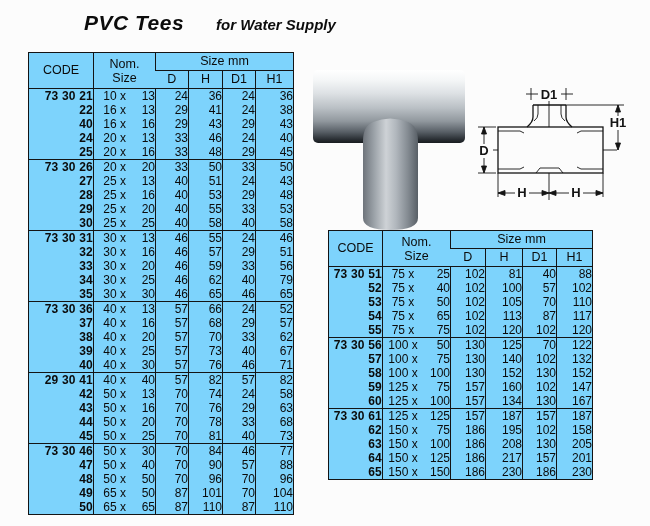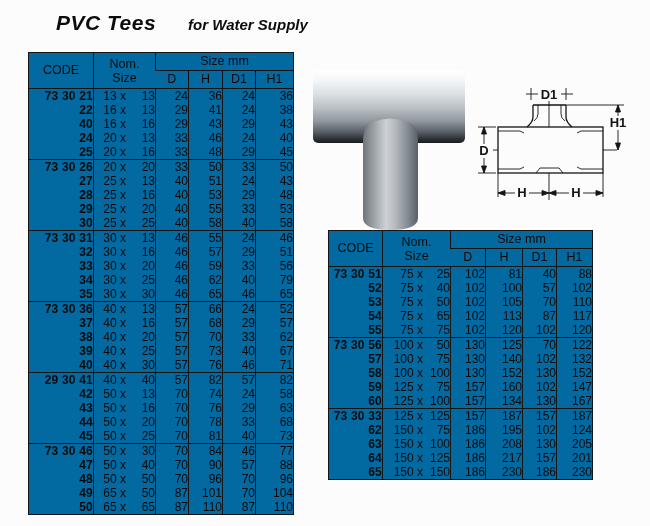--- a/index.html
+++ b/index.html
@@ -2,45 +2,45 @@
 <html><head>
 <meta charset="utf-8">
 <style>
   html,body{margin:0;padding:0;}
   .page{
     position:relative;width:650px;height:526px;background:#fcfcfc;
     font-family:"Liberation Sans","DejaVu Sans",sans-serif;color:#0c0c0c;
     overflow:hidden;
   }
   
-  .title-row{position:absolute;left:56px;top:11px;display:flex;align-items:baseline;gap:26px;white-space:nowrap;}
+  .title-row{position:absolute;left:84px;top:11px;display:flex;align-items:baseline;gap:26px;white-space:nowrap;}
   .title-main{font-size:21px;font-weight:bold;font-style:italic;letter-spacing:.5px;}
   .title-sub{font-size:15px;font-weight:bold;font-style:italic;margin-left:6px;}
   
   table.spec{
     position:absolute;border-collapse:collapse;table-layout:fixed;
-    font-size:12px;line-height:13px;color:#0b0b0b;background:#0369a1;
+    font-size:12px;line-height:13px;color:#0b0b0b;background:#7dd3fc;
     border:1.6px solid #141414;
   }
   table.spec th,table.spec td{border-left:1.3px solid #141414;padding:0;overflow:hidden;white-space:nowrap;}
   table.spec th:first-child,table.spec td:first-child{border-left:none;}
   table.spec thead th{font-weight:normal;font-size:12.5px;text-align:center;vertical-align:middle;}
   table.spec thead tr.h1 th{height:17px;}
   table.spec thead tr.h2 th{height:17px;border-top:1.3px solid #141414;}
   table.spec tbody td{height:14px;line-height:14px;}
   table.spec tbody tr.gs td{border-top:1.4px solid #141414;}
   td.code{text-align:right;padding-right:7px;font-weight:bold;letter-spacing:.2px;}
   td.num{text-align:right;padding-right:8px;}
   td.nom{padding:0 9px 0 7px;}
   td.nom .s1{float:left;text-align:right;}
   td.nom .s2{float:right;}
   #left-table{left:28px;top:52px;width:265px;}
   #right-table{left:328px;top:230px;width:264px;}
   #left-table td.nom .s1{width:32px;}
-  #right-table td.nom .s1{width:40px;}
+  #right-table td.nom .s1{width:40px;text-align:center;}
   .nomhead div{line-height:14px;}
   
   .photo{position:absolute;left:303px;top:42px;width:168px;height:192px;}
   .diagram{position:absolute;left:476px;top:64px;width:174px;height:154px;}
   svg{display:block;}
 </style>
 </head>
 <body>
 
 <div class="page">
@@ -161,21 +161,21 @@
         <th>D</th>
         <th>H</th>
         <th>D1</th>
         <th>H1</th>
       </tr>
     </thead>
     <tbody>
         <tr class="gs">
           <td class="code">73 30 21</td>
           <td class="nom">
-            <span class="s1">13 x</span>
+            <span class="s1">10 x</span>
             <span class="s2">13</span>
           </td>
           <td class="num">24</td>
           <td class="num">36</td>
           <td class="num">24</td>
           <td class="num">36</td>
         </tr>
         <tr>
           <td class="code">22</td>
           <td class="nom">
@@ -628,40 +628,40 @@
           <td class="nom">
             <span class="s1">125 x</span>
             <span class="s2">100</span>
           </td>
           <td class="num">157</td>
           <td class="num">134</td>
           <td class="num">130</td>
           <td class="num">167</td>
         </tr>
         <tr class="gs">
-          <td class="code">73 30 33</td>
+          <td class="code">73 30 61</td>
           <td class="nom">
             <span class="s1">125 x</span>
             <span class="s2">125</span>
           </td>
           <td class="num">157</td>
           <td class="num">187</td>
           <td class="num">157</td>
           <td class="num">187</td>
         </tr>
         <tr>
           <td class="code">62</td>
           <td class="nom">
             <span class="s1">150 x</span>
             <span class="s2">75</span>
           </td>
           <td class="num">186</td>
           <td class="num">195</td>
           <td class="num">102</td>
-          <td class="num">124</td>
+          <td class="num">158</td>
         </tr>
         <tr>
           <td class="code">63</td>
           <td class="nom">
             <span class="s1">150 x</span>
             <span class="s2">100</span>
           </td>
           <td class="num">186</td>
           <td class="num">208</td>
           <td class="num">130</td>

